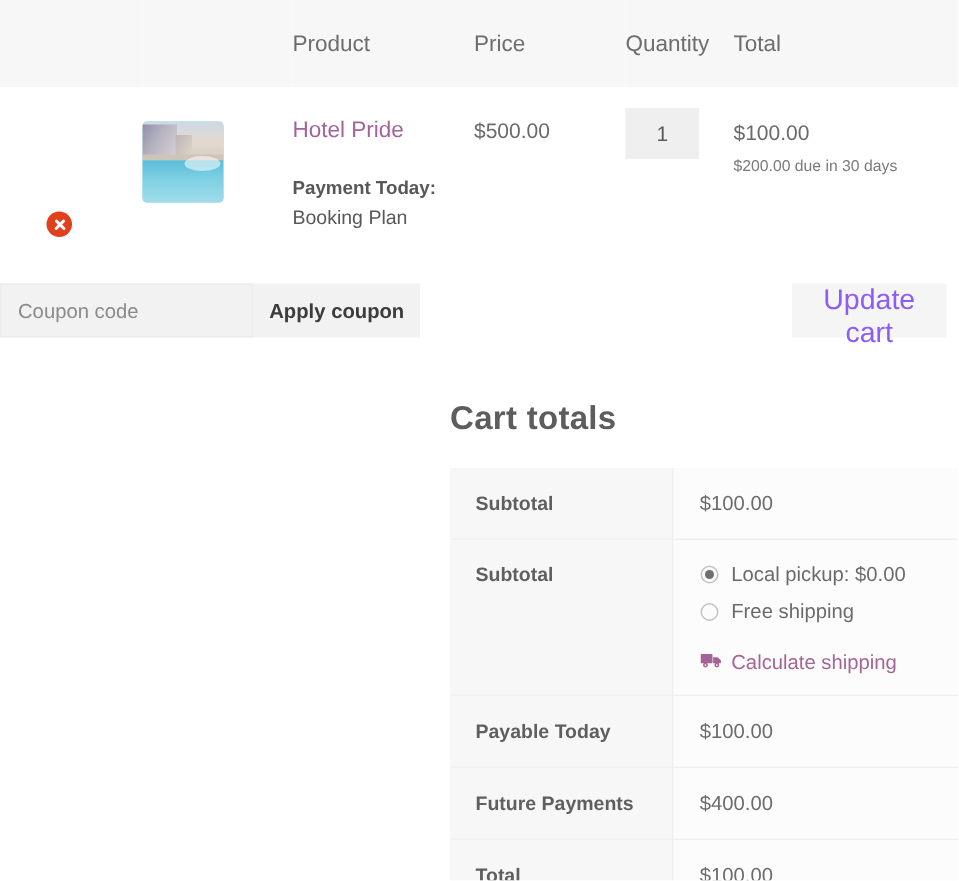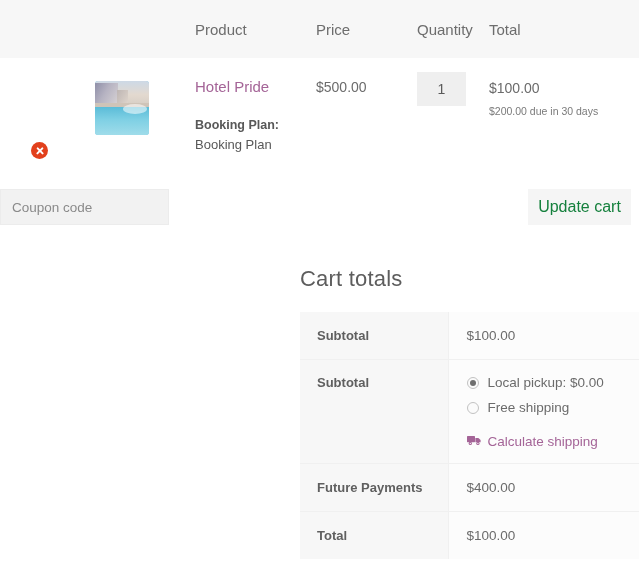--- a/index.html
+++ b/index.html
@@ -178,37 +178,37 @@
     font-family: "Liberation Sans", sans-serif;
     cursor: pointer;
     border-radius: 0;
   }
   .update-btn {
     position: absolute;
     right: 8px; top: 0;
     width: 103px; height: 36px;
     background: #f5f5f5;
     border: none;
-    font-size: 16px;
-    color: #15803d;
+    font-size: 19px;
+    color: #8b5cf6;
     font-family: "Liberation Sans", sans-serif;
     cursor: default;
     border-radius: 0;
   }
 
   
   .totals-wrap {
     position: absolute;
     left: 300px; top: 266px;
     width: 339px;
   }
   .totals-title {
     margin: 0 0 20px 0;
     font-size: 22px;
-    font-weight: 400;
+    font-weight: 700;
     color: #5d5d5d;
     line-height: 26px;
     letter-spacing: 0.2px;
   }
   .totals-table {
     width: 339px;
     border-collapse: collapse;
     table-layout: fixed;
   }
   .totals-table tr { border-bottom: 1px solid #f0f0f0; }
@@ -307,37 +307,38 @@
             <span class="sky"></span>
             <span class="bldg"></span>
             <span class="bldg2"></span>
             <span class="deck"></span>
             <span class="pool"></span>
             <span class="ripple"></span>
           </a>
         </td>
         <td class="prod-cell">
           <a class="prod-link">Hotel Pride</a>
-          <span class="plan-label">Booking Plan:</span>
+          <span class="plan-label">Payment Today:</span>
           <span class="plan-value">Booking Plan</span>
         </td>
         <td class="price-cell">$500.00</td>
         <td class="qty-cell">
           <input class="qty-box" type="text" value="1" style="">
         </td>
         <td class="total-cell">
           <span class="total-main">$100.00</span>
           <span class="total-sub">$200.00 due in 30 days</span>
         </td>
       </tr>
     </tbody>
   </table>
 
   <div class="actions-row">
     <input class="coupon-input" type="text" placeholder="Coupon code" style="">
+    <button class="apply-btn">Apply coupon</button>
     <button class="update-btn">Update cart</button>
   </div>
 
   <div class="totals-wrap">
     <h2 class="totals-title">Cart totals</h2>
     <table class="totals-table">
       <tbody>
         <tr>
           <th>Subtotal</th>
           <td>$100.00</td>
@@ -362,20 +363,24 @@
                   <circle cx="3.3" cy="8.4" r="0.6" fill="#ffffff"></circle>
                   <circle cx="10.9" cy="8.4" r="1.65" fill="#a46497"></circle>
                   <circle cx="10.9" cy="8.4" r="0.6" fill="#ffffff"></circle>
                 </svg>
               </span>
               <span class="calc-text">Calculate shipping</span>
             </a>
           </td>
         </tr>
         <tr>
+          <th>Payable Today</th>
+          <td>$100.00</td>
+        </tr>
+        <tr>
           <th>Future Payments</th>
           <td>$400.00</td>
         </tr>
         <tr>
           <th>Total</th>
           <td>$100.00</td>
         </tr>
       </tbody>
     </table>
   </div>

